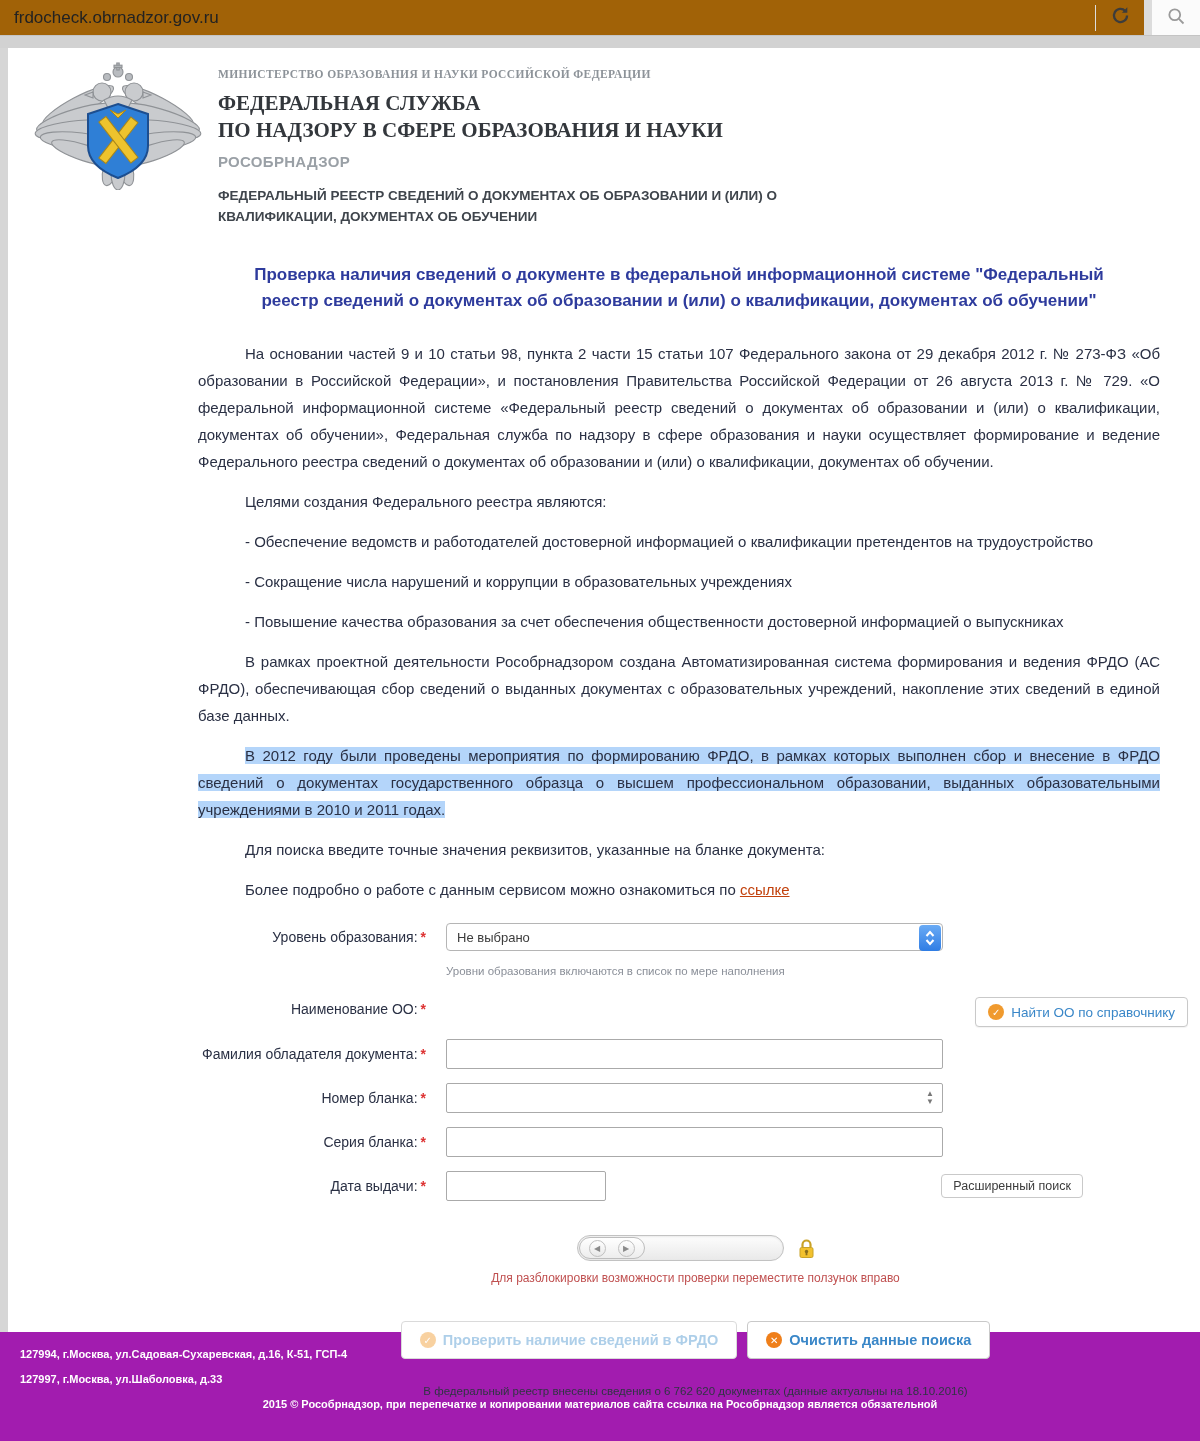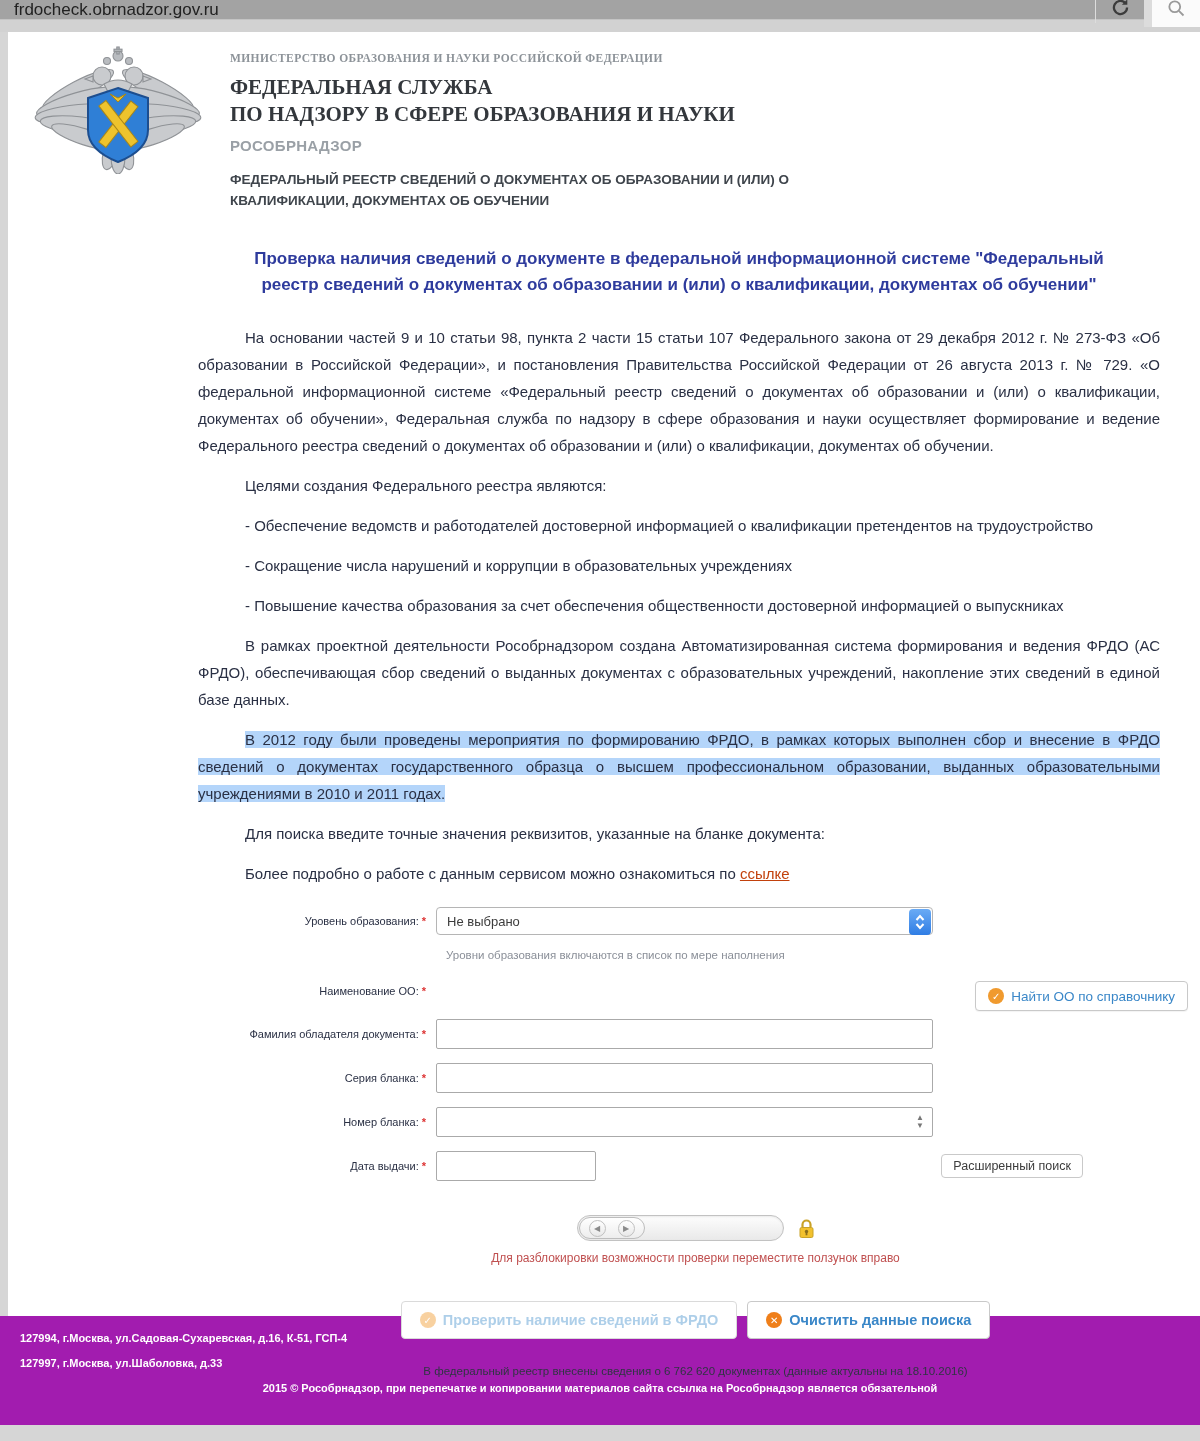--- a/index.html
+++ b/index.html
@@ -1,53 +1,53 @@
 <!DOCTYPE html>
 <html lang="ru"><head>
 <meta charset="utf-8">
 <style>
   * { margin:0; padding:0; box-sizing:border-box; }
   html,body { width:1200px; height:1441px; overflow:hidden; }
   body { font-family:"Liberation Sans","DejaVu Sans",sans-serif; background:#d6d6d6; color:#2b3142; }
 
   
-  .browser-bar { height:19px; background:#a3a3a3; display:flex; align-items:center; }
+  .browser-bar { height:35px; background:#a16207; display:flex; align-items:center; }
   .url-text { flex:1; padding-left:14px; font-size:17px; color:#222; }
   .chrome-sep { width:1px; height:26px; background:#ddd; }
   .chrome-btn { width:48px; height:35px; display:flex; align-items:center; justify-content:center; cursor:pointer; }
   .chrome-wide-sep { width:8px; height:35px; background:#dcdcdc; }
   .search-zone { background:#fbfbfb; }
   .chrome-strip { height:13px; background:#d2d2d2; border-top:1px solid #c4c4c4; }
 
   
   .page { background:#fff; margin-left:8px; height:1284px; position:relative; }
 
   
-  .site-header { display:flex; padding:14px 0 0 24px;gap:12px; }
+  .site-header { display:flex; padding:14px 0 0 24px; }
   .logo { width:172px; height:128px; flex:0 0 auto; }
   .header-text { margin-left:14px; padding-top:6px; }
   .ministry { font-family:"Liberation Serif","DejaVu Serif",serif; font-weight:bold; font-size:11.5px; letter-spacing:.4px; color:#8d9399; }
   .service-name { font-family:"Liberation Serif","DejaVu Serif",serif; font-weight:bold; font-size:21px; line-height:1.28; color:#33373c; margin-top:10px; }
   .abbr { font-weight:bold; font-size:15px; color:#9aa0a6; margin-top:9px; letter-spacing:.3px; }
   .registry-name { font-weight:bold; font-size:13.5px; line-height:1.55; color:#3f454c; margin-top:16px; max-width:560px; }
 
   
   .main-col { width:962px; margin-left:190px; }
   .page-title { margin:34px auto 26px; width:92%; text-align:center; font-weight:bold; font-size:17px; line-height:1.55; color:#2e3b9d; }
   .para { font-size:15px; line-height:1.8; text-align:justify; text-indent:47px; color:#2a3044; margin:13px 0; }
   .para.noj { text-align:left; }
   .hl { background:#b4d5fa; }
   .link { color:#c2410c; text-decoration:underline; cursor:pointer; }
 
   
   .form-area { width:995px; margin-left:190px; margin-top:20px; }
   .form-row { display:flex; align-items:center; margin:14px 0; position:relative; }
-  .f-label { width:232px; text-align:right; font-size:11px; color:#2a3044; padding-right:4px; flex:0 0 auto; }
+  .f-label { width:232px; text-align:right; font-size:14px; color:#2a3044; padding-right:4px; flex:0 0 auto; }
   .req { color:#d33; font-weight:bold; margin-left:3px; }
-  .f-ctrl { margin-left:6px; }
+  .f-ctrl { margin-left:16px; }
   .text-input { width:497px; height:30px; border:1px solid #aaa; border-radius:2px; font-size:14px; padding:0 8px; color:#333; background:#fff; }
   .date-input { width:160px; }
 
   .select-box { width:497px; height:28px; border:1px solid #b5b5b5; border-radius:4px; background:#fff; position:relative; display:flex; align-items:center; cursor:pointer; }
   .select-value { font-size:13px; color:#3c3c3c; padding-left:10px; }
   .select-stepper { position:absolute; right:0; top:0; width:22px; height:26px; border-radius:4px; background:linear-gradient(#6aabf5,#2f7de4); display:flex; flex-direction:column; align-items:center; justify-content:center; margin:1px 1px; }
   .helper-note { font-size:11.5px; color:#8a8f98; margin:2px 0 0 248px; }
 
   .num-wrap { position:relative; }
   .num-spinner { position:absolute; right:6px; top:4px; width:14px; height:22px; display:flex; flex-direction:column; align-items:center; justify-content:center; color:#777; cursor:pointer; }
@@ -203,33 +203,33 @@
         <span>Найти ОО по справочнику</span>
       </button>
     </div>
 
     <div class="form-row" style="margin-top:22px;">
       <div class="f-label"><span>Фамилия обладателя документа:</span><span class="req">*</span></div>
       <input class="f-ctrl text-input" type="text" value="" style="">
     </div>
 
     <div class="form-row">
-      <div class="f-label"><span>Серия бланка:</span><span class="req">*</span></div>
-      <input class="f-ctrl text-input" type="text" value="" style="">
-    </div>
-
-    <div class="form-row">
       <div class="f-label"><span>Номер бланка:</span><span class="req">*</span></div>
       <div class="f-ctrl num-wrap">
         <input class="text-input" type="text" value="" style="">
         <span class="num-spinner">
             <span>▲</span>
             <span>▼</span>
           </span>
       </div>
+    </div>
+
+    <div class="form-row">
+      <div class="f-label"><span>Серия бланка:</span><span class="req">*</span></div>
+      <input class="f-ctrl text-input" type="text" value="" style="">
     </div>
 
     <div class="form-row">
       <div class="f-label"><span>Дата выдачи:</span><span class="req">*</span></div>
       <input class="f-ctrl text-input date-input" type="text" value="" style="">
       <button class="btn btn-adv">Расширенный поиск</button>
     </div>
 
     <div class="slider-zone">
       <div class="slider-track">

